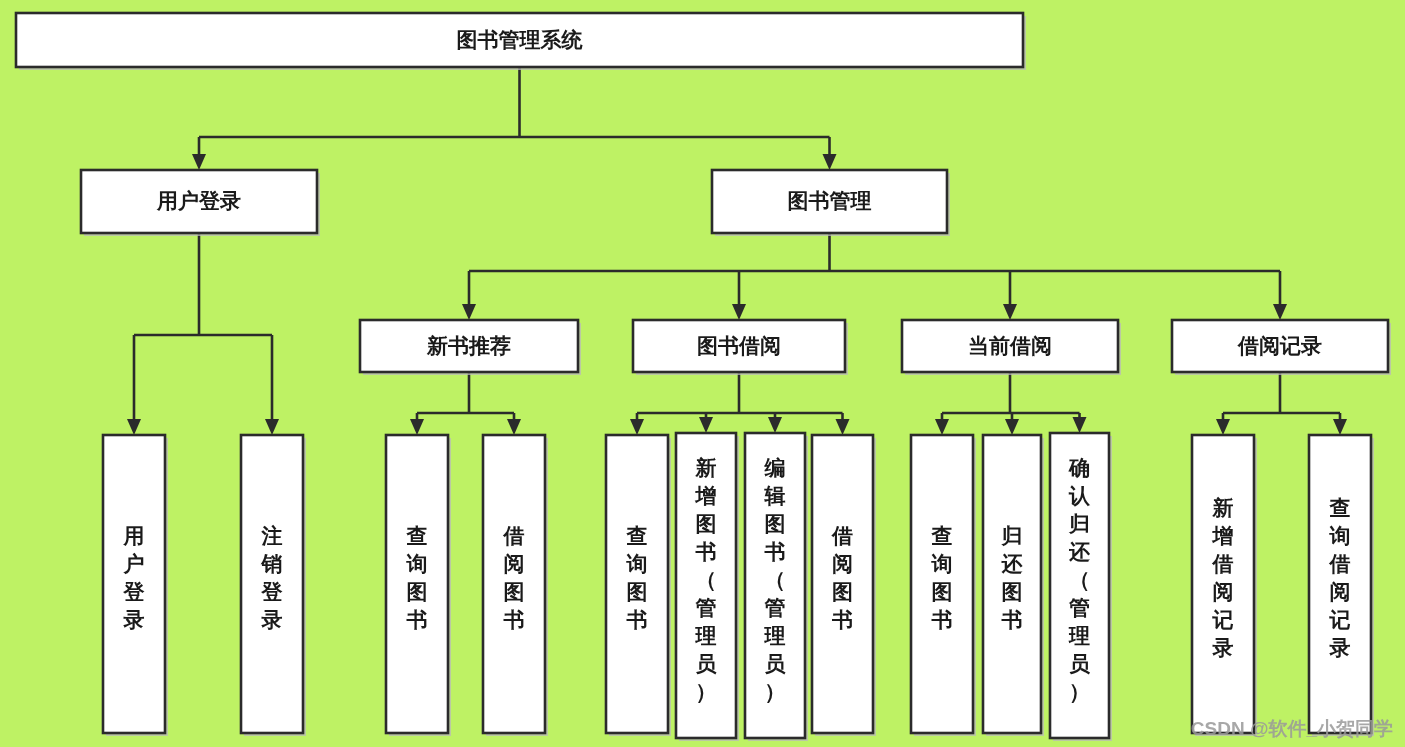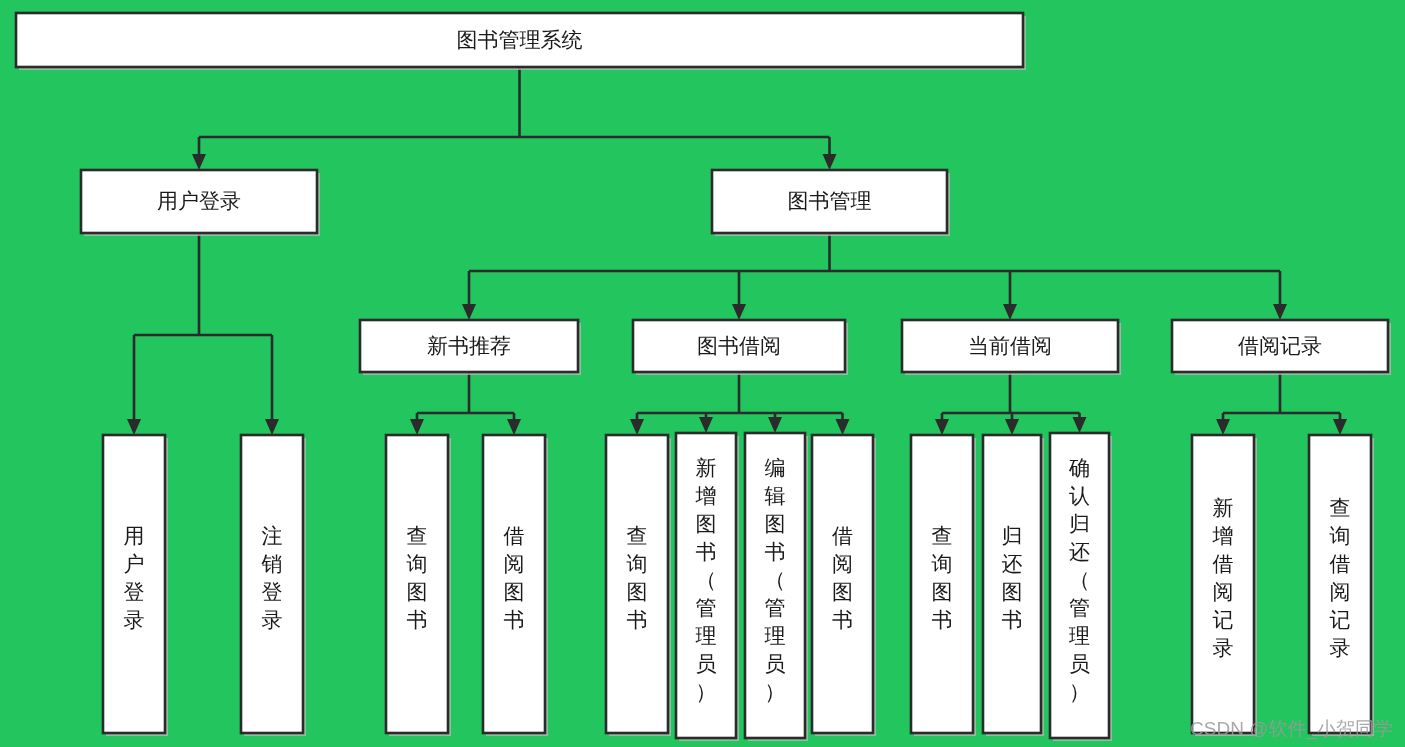--- a/index.html
+++ b/index.html
@@ -9,22 +9,23 @@
     background: #ffffff;
   }
   body {
     font-family: "Liberation Sans", "DejaVu Sans", sans-serif;
     color: #000000;
   }
   #diagram-root {
     position: relative;
     width: 1405px;
     height: 747px;
-    background: #22c55e;
+    background: #bef264;
     overflow: hidden;
+    font-weight: bold;
   }
   svg#tree-svg {
     position: absolute;
     left: 0;
     top: 0;
     width: 1405px;
     height: 747px;
     display: block;
   }
   .node-box {

